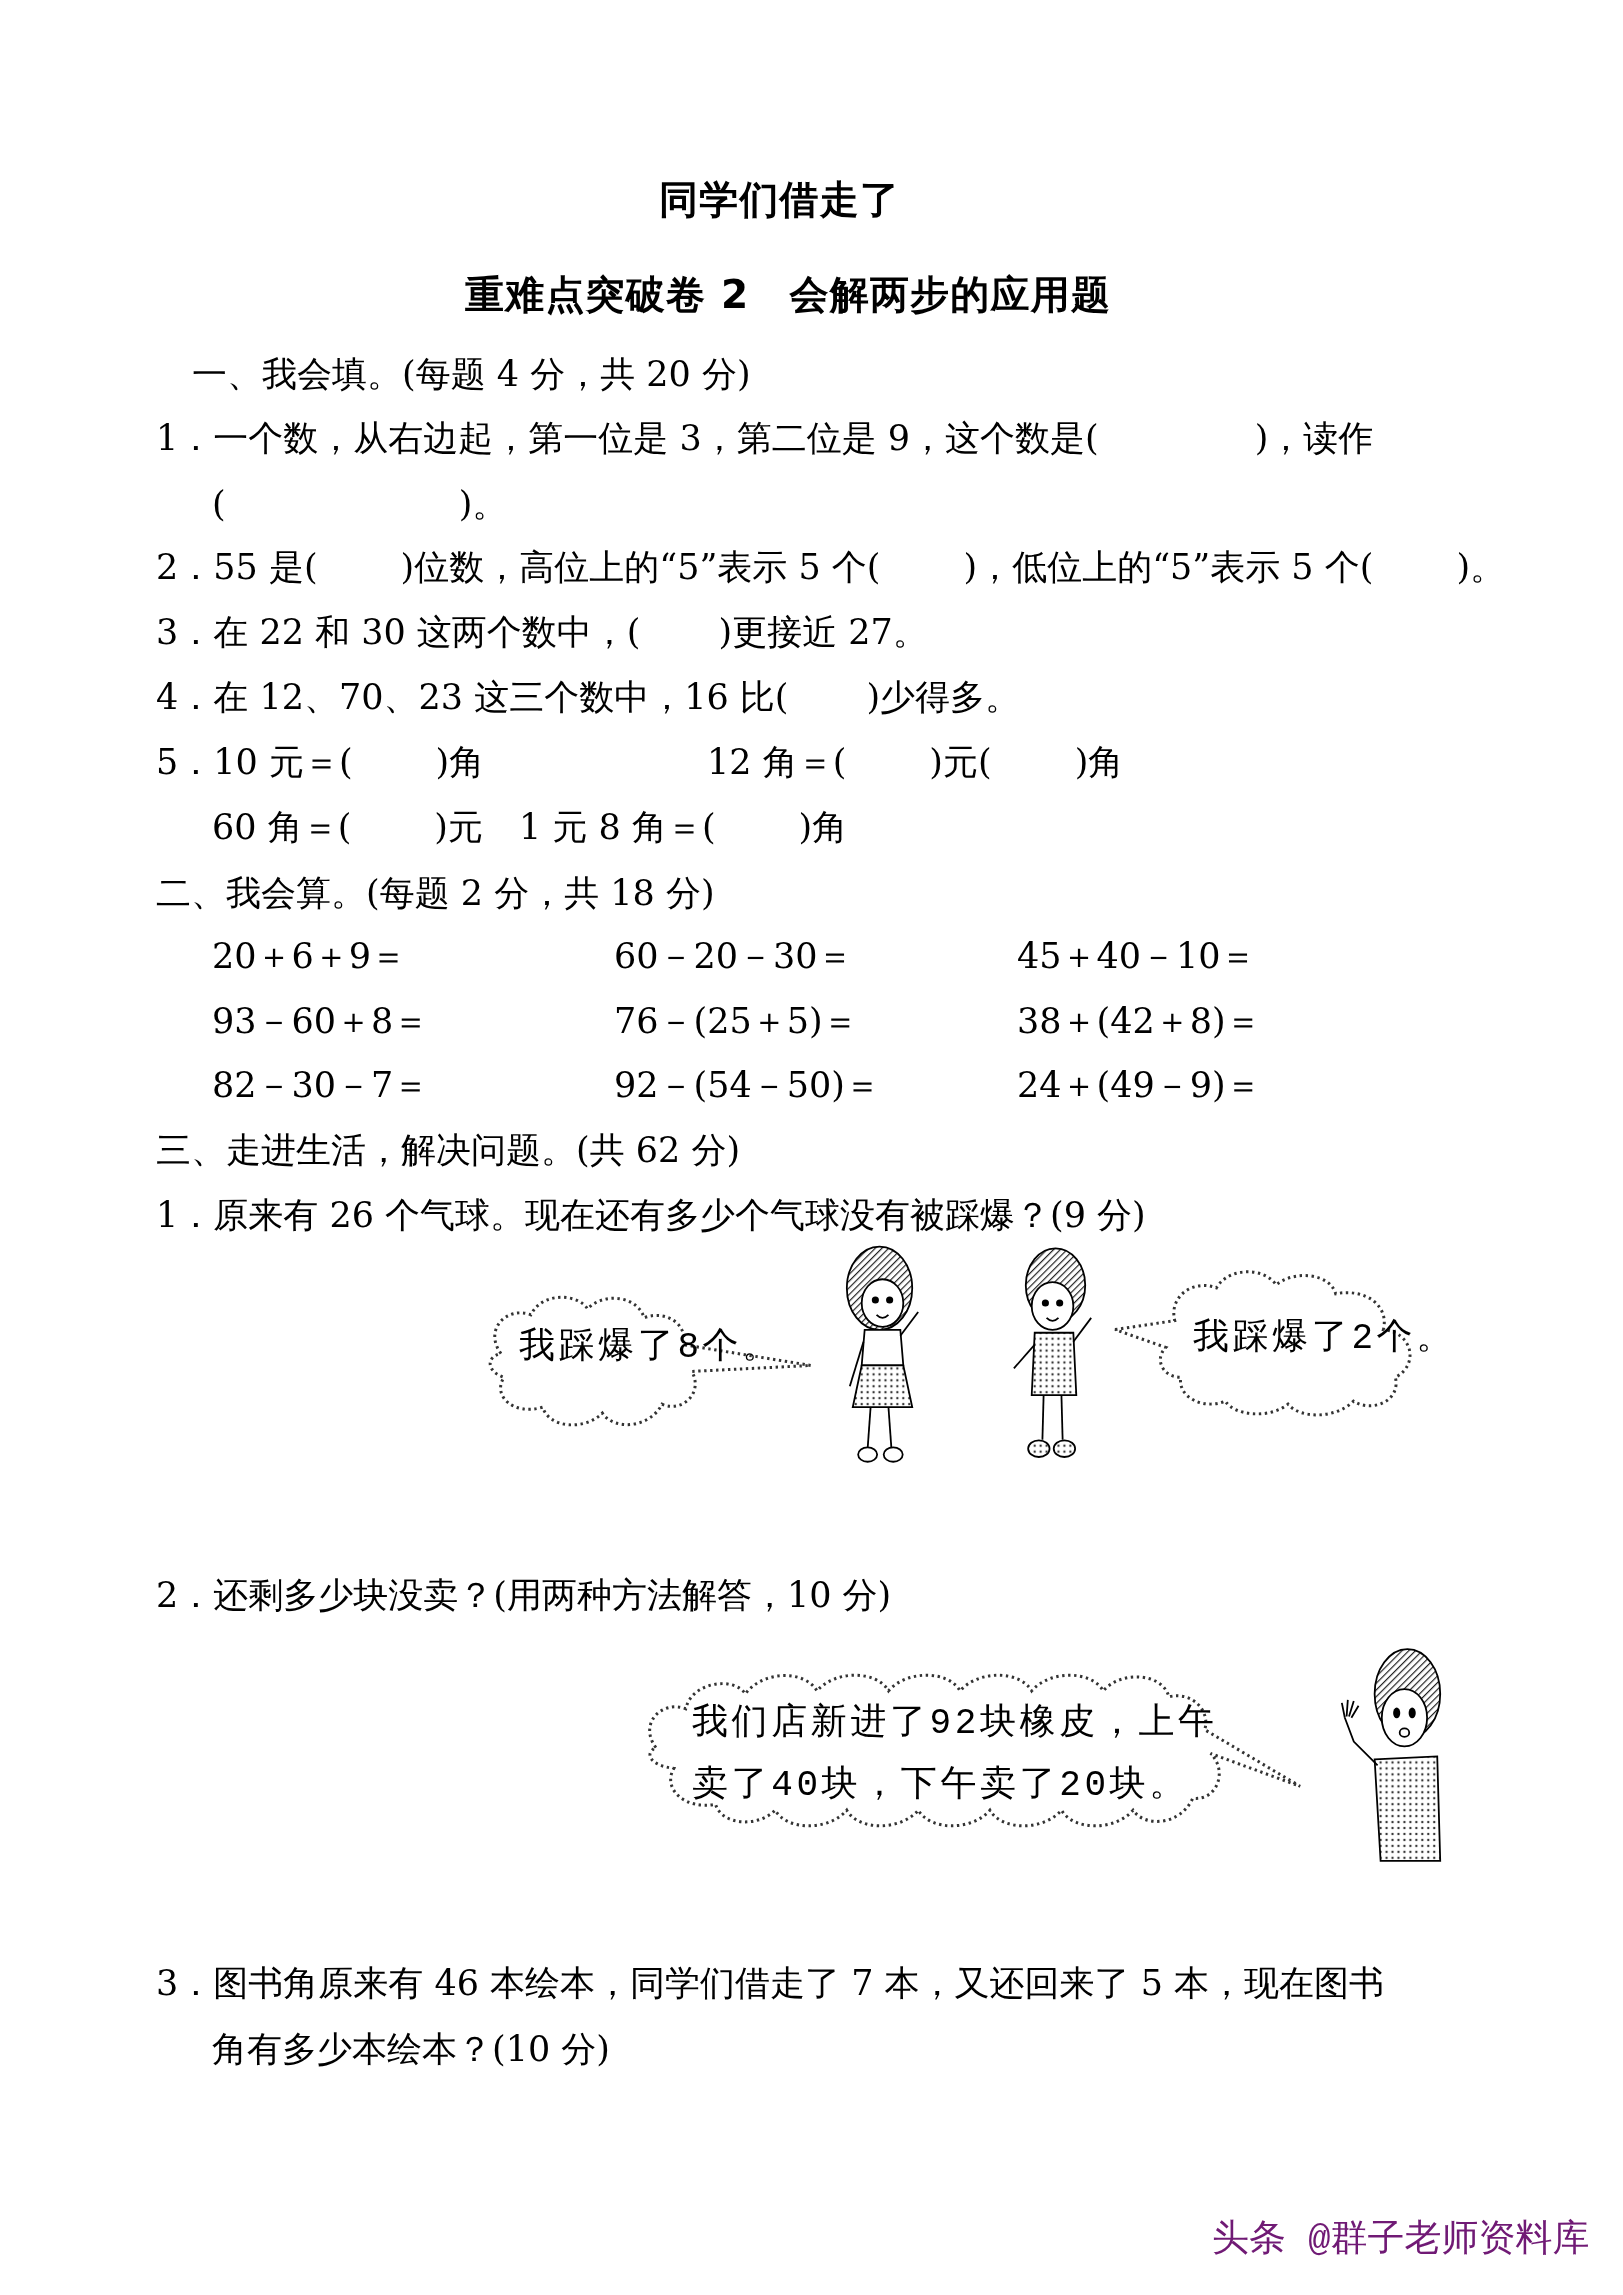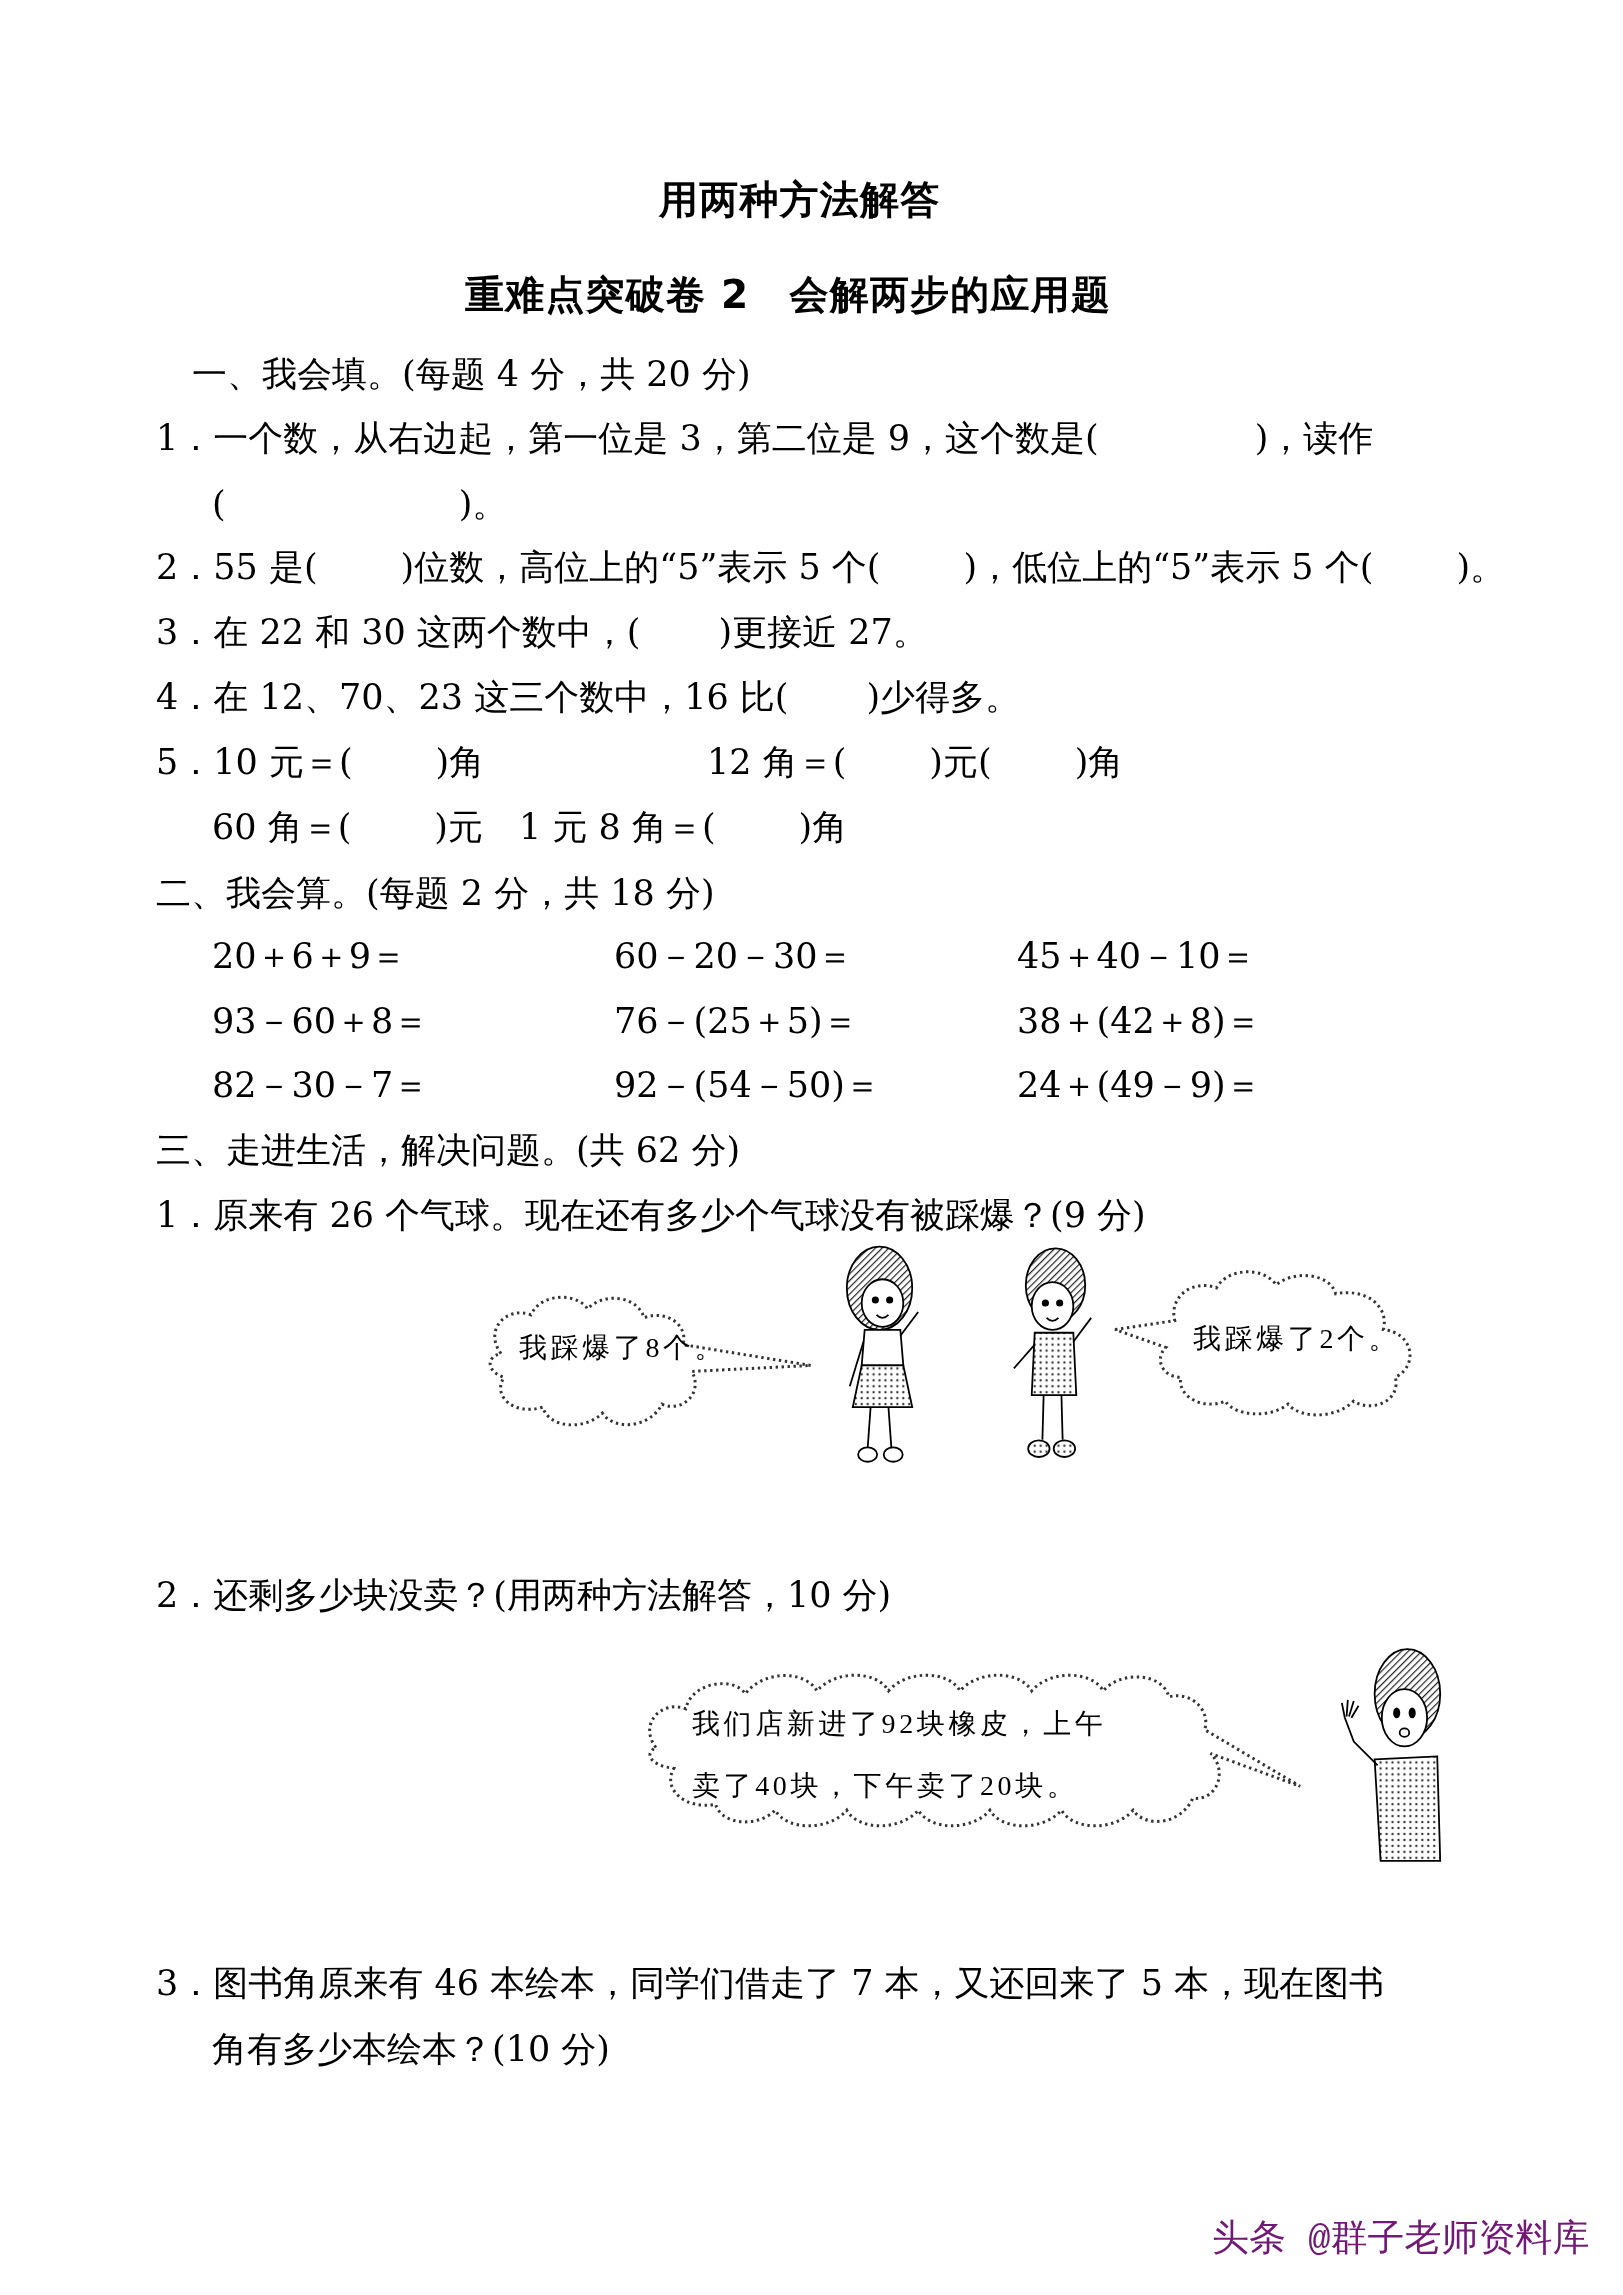--- a/index.html
+++ b/index.html
@@ -10,33 +10,33 @@
   }
   .abs { position: absolute; white-space: nowrap; }
   .title {
     font-family: "DejaVu Sans", "Liberation Sans", sans-serif;
     font-weight: bold; font-size: 39px; letter-spacing: 1.2px;
   }
   .line { font-size: 35px; line-height: 42px; }
   .calc { font-size: 35px; line-height: 42px; }
   .blank { display: inline-block; }
   .bubble-text {
-    font-family: Liberation Serif, serif;
-    font-size: 28px; line-height: 60px; letter-spacing: 3.6px;
+    font-family: Liberation Mono, monospace;
+    font-size: 36px; line-height: 60px; letter-spacing: 3.6px;
   }
   .watermark {
     font-family: Liberation Mono, monospace;
     font-size: 37px; color: #701a75; margin-left: 46px;
   }
   svg { position: absolute; overflow: visible; }
 </style>
 </head>
 <body>
 
-<div class="abs title" style="left:659px; top:173px;">用两种方法解答</div>
+<div class="abs title" style="left:659px; top:173px;">同学们借走了</div>
 <div class="abs title" style="left:465px; top:268px;">重难点突破卷 2　会解两步的应用题</div>
 
 <div class="abs line" style="left:156px; top:353px;margin-left:36px;">一、我会填。(每题 4 分，共 20 分)</div>
 
 <div class="abs line" style="left:156px; top:417px;">
   <span>1．一个数，从右边起，第一位是 3，第二位是 9，这个数是(</span><span class="blank" style="width:156px;"></span><span>)，读作</span>
 </div>
 <div class="abs line" style="left:212px; top:483px;">
   <span>(</span><span class="blank" style="width:233px;"></span><span>)。</span>
 </div>

